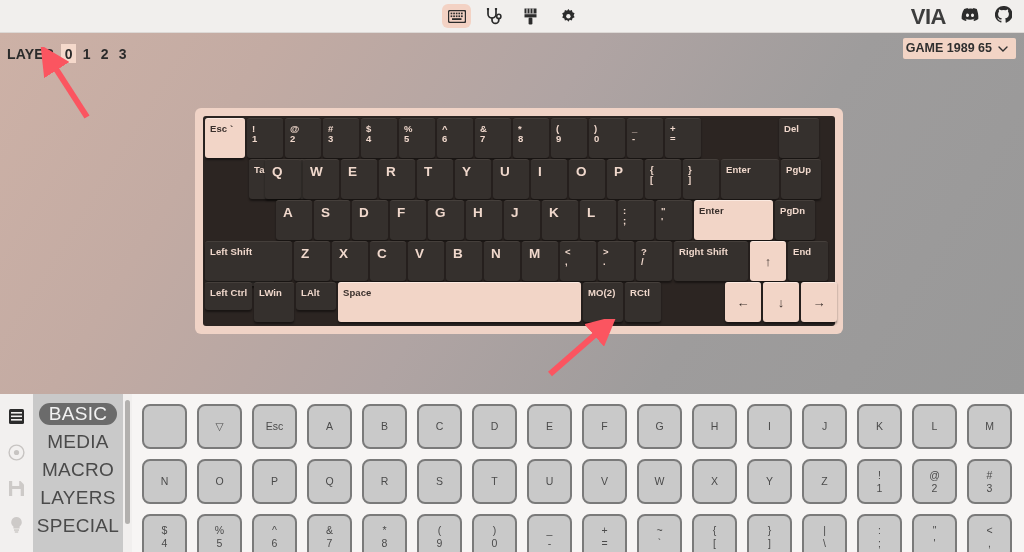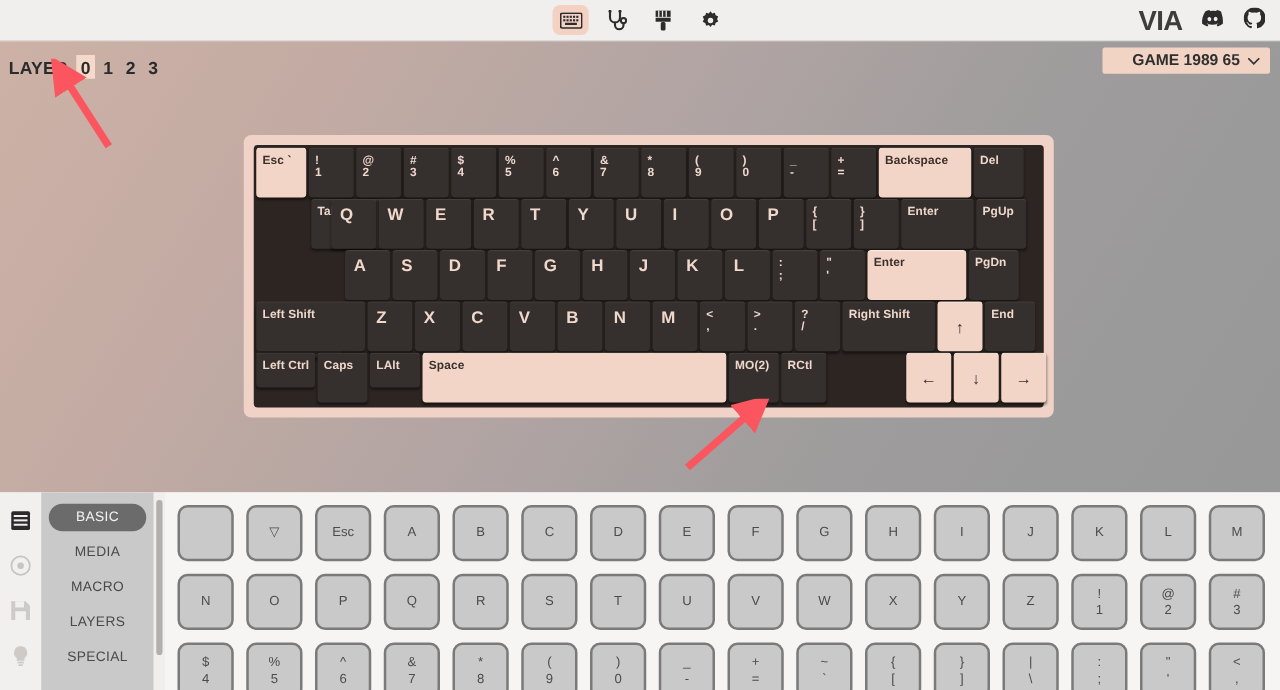--- a/index.html
+++ b/index.html
@@ -60,21 +60,21 @@
     font-size: 14px; font-weight: 600; color: #2b2b2b;
     cursor: pointer;
   }
   .layer-num.active { background: #f5d9cb; }
 
   
   .kb-select {
     position: absolute; right: 8px; top: 5px;
     background: #f2d4c5; color: #2f2f2f;
     font-size: 12.5px; font-weight: 600;
-    padding: 3px 8px 4px 24px; border-radius: 2px;
+    padding: 3px 8px 4px 3px; border-radius: 2px;
     display: flex; align-items: center; gap: 6px;
     cursor: pointer;
     justify-content: flex-end;
   }
 
   
   .kb-case {
     position: absolute; left: 195px; top: 75px;
     width: 648px; height: 226px;
     background: #f0d3c6; border-radius: 6px;
@@ -129,21 +129,21 @@
   .rail-icon { width: 20px; height: 20px; display:flex; align-items:center; justify-content:center; cursor: pointer; }
   .cats {
     width: 90px; height: 158px;
     background: #c9c9c9;
     padding-top: 9px;
     display: flex; flex-direction: column; align-items: center; gap: 6px;
   }
   .cat {
     width: 78px; height: 22px;
     display: flex; align-items: center; justify-content: center;
-    font-size: 11px; color: #4a4a4a; letter-spacing: 0.3px;
+    font-size: 19px; color: #4a4a4a; letter-spacing: 0.3px;
     border-radius: 11px; cursor: pointer;
   }
   .cat.active { background: #6b6b6b; color: #f2f2f2; font-weight: 400; }
   .scrolltrack {
     width: 9px; height: 158px; background: #f1efee;
     display: flex; justify-content: center; padding-top: 6px;
   }
   .scrollthumb { width: 5px; height: 124px; background: #b2b0ae; border-radius: 3px; cursor: pointer; }
   .grid-wrap {
     flex: 1; height: 158px; background: #f7f5f4;
@@ -305,23 +305,20 @@
 0</span>
           </div>
           <div class="key dual" style="left: 424px; top: 2px; width: 36px; height: 40px;">
             <span class="lbl">_
 -</span>
           </div>
           <div class="key dual" style="left: 462px; top: 2px; width: 36px; height: 40px;">
             <span class="lbl">+
 =</span>
           </div>
-          <div class="key sel" style="left: 500px; top: 2px; width: 74px; height: 40px;">
-            <span class="lbl">Backspace</span>
-          </div>
           <div class="key" style="left: 576px; top: 2px; width: 40px; height: 40px;">
             <span class="lbl">Del</span>
           </div>
           <div class="key" style="left: 2px; top: 43px; width: 58px; height: 40px; margin-left: 44px;">
             <span class="lbl">Tab</span>
           </div>
           <div class="key big" style="left: 62px; top: 43px; width: 36px; height: 40px;">
             <span class="lbl">Q</span>
           </div>
           <div class="key big" style="left: 100px; top: 43px; width: 36px; height: 40px;">
@@ -451,21 +448,21 @@
           <div class="key sel arrow" style="left: 547px; top: 125px; width: 36px; height: 40px;">
             <span class="lbl">↑</span>
           </div>
           <div class="key" style="left: 585px; top: 125px; width: 40px; height: 40px;">
             <span class="lbl">End</span>
           </div>
           <div class="key" style="left: 2px; top: 166px; width: 47px; height: 28px;">
             <span class="lbl">Left Ctrl</span>
           </div>
           <div class="key" style="left: 51px; top: 166px; width: 40px; height: 40px;">
-            <span class="lbl">Caps</span>
+            <span class="lbl">LWin</span>
           </div>
           <div class="key" style="left: 93px; top: 166px; width: 40px; height: 28px;">
             <span class="lbl">LAlt</span>
           </div>
           <div class="key sel" style="left: 135px; top: 166px; width: 243px; height: 40px;">
             <span class="lbl">Space</span>
           </div>
           <div class="key" style="left: 380px; top: 166px; width: 40px; height: 40px;">
             <span class="lbl">MO(2)</span>
           </div>

